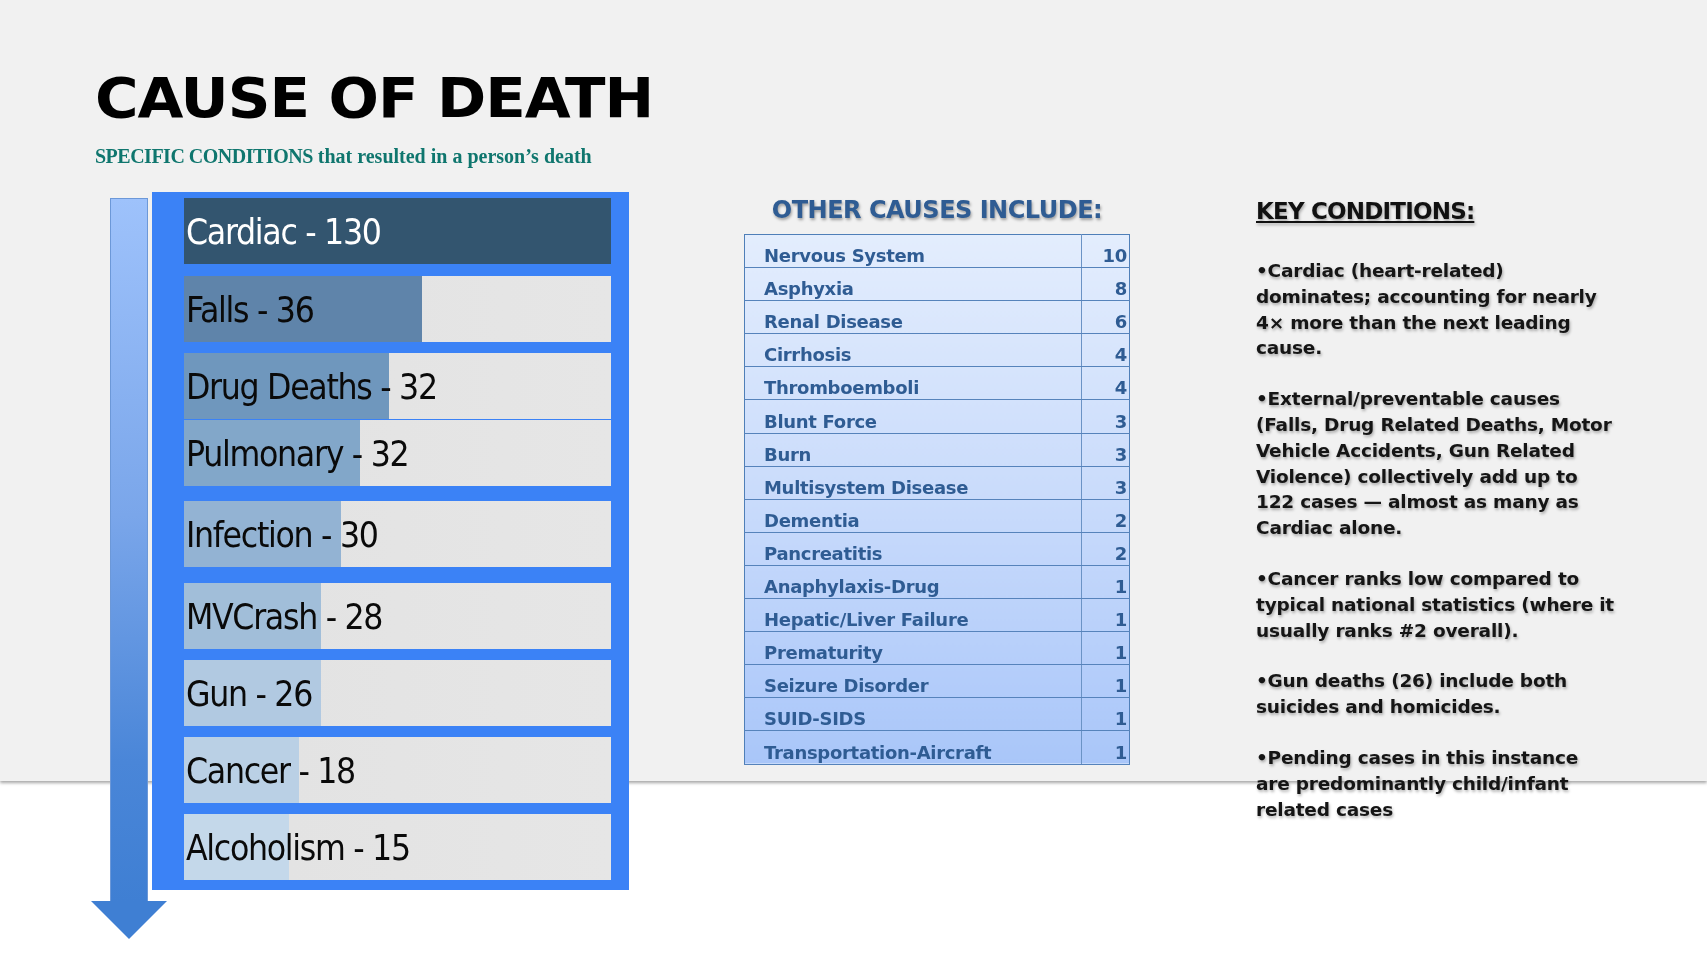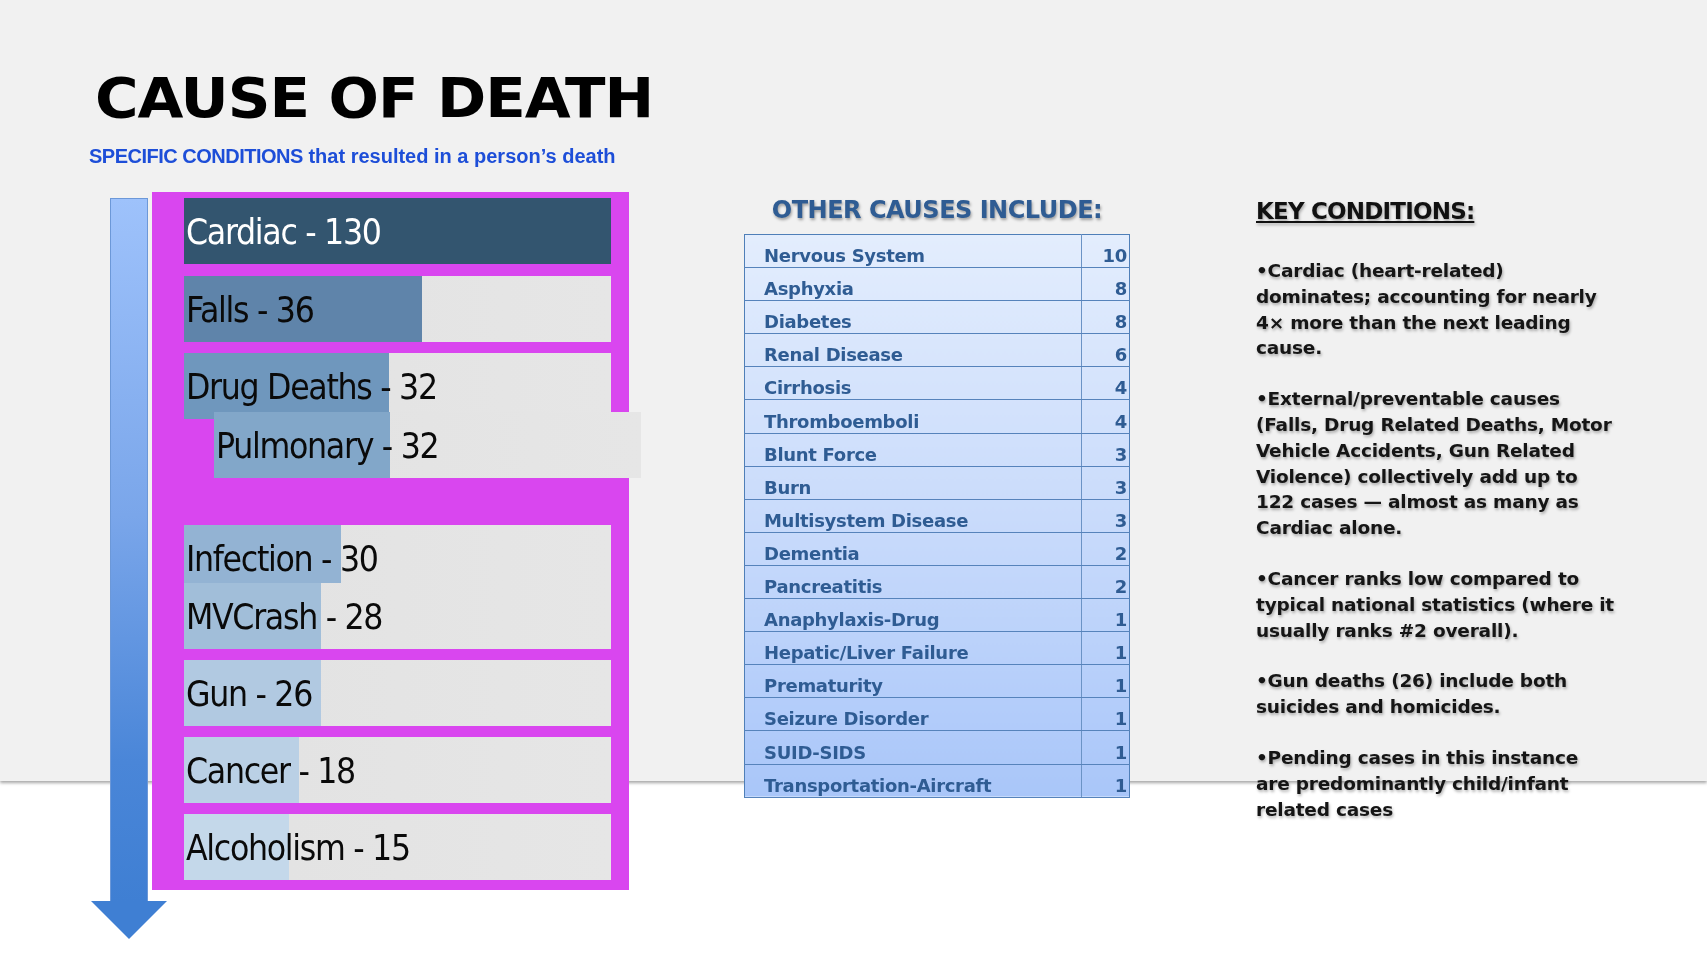--- a/index.html
+++ b/index.html
@@ -15,23 +15,23 @@
       box-shadow: 0 2px 3px rgba(0,0,0,0.35);
     }
     .title {
       position: absolute; left: 95px; top: 70px;
       font-family: "DejaVu Sans", sans-serif;
       font-weight: bold; font-size: 56px; letter-spacing: -1px;
       color: #000; line-height: 1;
       transform: scaleX(1.06); transform-origin: left;
     }
     .subtitle {
-      position: absolute; left: 89px; top: 145px;
-      font-family: Liberation Sans, sans-serif;
-      font-weight: bold; font-size: 20px; color: #1d4ed8; white-space: nowrap;
+      position: absolute; left: 95px; top: 145px;
+      font-family: Liberation Serif, serif;
+      font-weight: bold; font-size: 20px; color: #0f766e; white-space: nowrap;
     }
     .subtitle .lead { letter-spacing: -0.5px; }
 
     
     .arrow-shaft {
       position: absolute; left: 110px; top: 198px;
       width: 38px; height: 705px;
       background: linear-gradient(to bottom, #9ec2fb 0%, #7aa6ea 45%, #4a86d8 80%, #3f7fd3 100%);
       border: 1px solid #6c98d8;
     }
@@ -40,21 +40,21 @@
       width: 0; height: 0;
       border-left: 38px solid transparent;
       border-right: 38px solid transparent;
       border-top: 38px solid #3f7fd3;
     }
 
     
     .bar-panel {
       position: absolute; left: 152px; top: 192px;
       width: 477px; height: 698px;
-      background: #d946ef;
+      background: #3b82f6;
     }
     .bar-row {
       position: absolute; left: 32px;
       width: 427px; height: 66px;
       background: linear-gradient(to right, #e2e2e2, #e6e6e6);
     }
     .bar-fill {
       position: absolute; left: 0; top: 0; height: 100%;
     }
     .bar-label {
@@ -132,25 +132,25 @@
         <div class="bar-label light">Cardiac - 130</div>
       </div>
       <div class="bar-row" style="top: 84px;">
         <div class="bar-fill" style="width: 238px; background: rgb(95, 132, 170);"></div>
         <div class="bar-label">Falls - 36</div>
       </div>
       <div class="bar-row" style="top: 161px;">
         <div class="bar-fill" style="width: 205px; background: rgb(111, 151, 189);"></div>
         <div class="bar-label">Drug Deaths - 32</div>
       </div>
-      <div class="bar-row" style="top: 220px; margin-left: 30px;">
+      <div class="bar-row" style="top: 228px;">
         <div class="bar-fill" style="width: 176px; background: rgb(130, 167, 201);"></div>
         <div class="bar-label">Pulmonary - 32</div>
       </div>
-      <div class="bar-row" style="top: 333px;">
+      <div class="bar-row" style="top: 309px;">
         <div class="bar-fill" style="width: 157px; background: rgb(147, 179, 211);"></div>
         <div class="bar-label">Infection - 30</div>
       </div>
       <div class="bar-row" style="top: 391px;">
         <div class="bar-fill" style="width: 137px; background: rgb(161, 190, 217);"></div>
         <div class="bar-label">MVCrash - 28</div>
       </div>
       <div class="bar-row" style="top: 468px;">
         <div class="bar-fill" style="width: 137px; background: rgb(177, 201, 225);"></div>
         <div class="bar-label">Gun - 26</div>
@@ -167,24 +167,20 @@
 
   <div class="other-heading">OTHER CAUSES INCLUDE:</div>
   <table class="other">
     <tbody id="other-body">
         <tr>
           <td>Nervous System</td>
           <td class="val">10</td>
         </tr>
         <tr>
           <td>Asphyxia</td>
-          <td class="val">8</td>
-        </tr>
-        <tr>
-          <td>Diabetes</td>
           <td class="val">8</td>
         </tr>
         <tr>
           <td>Renal Disease</td>
           <td class="val">6</td>
         </tr>
         <tr>
           <td>Cirrhosis</td>
           <td class="val">4</td>
         </tr>

